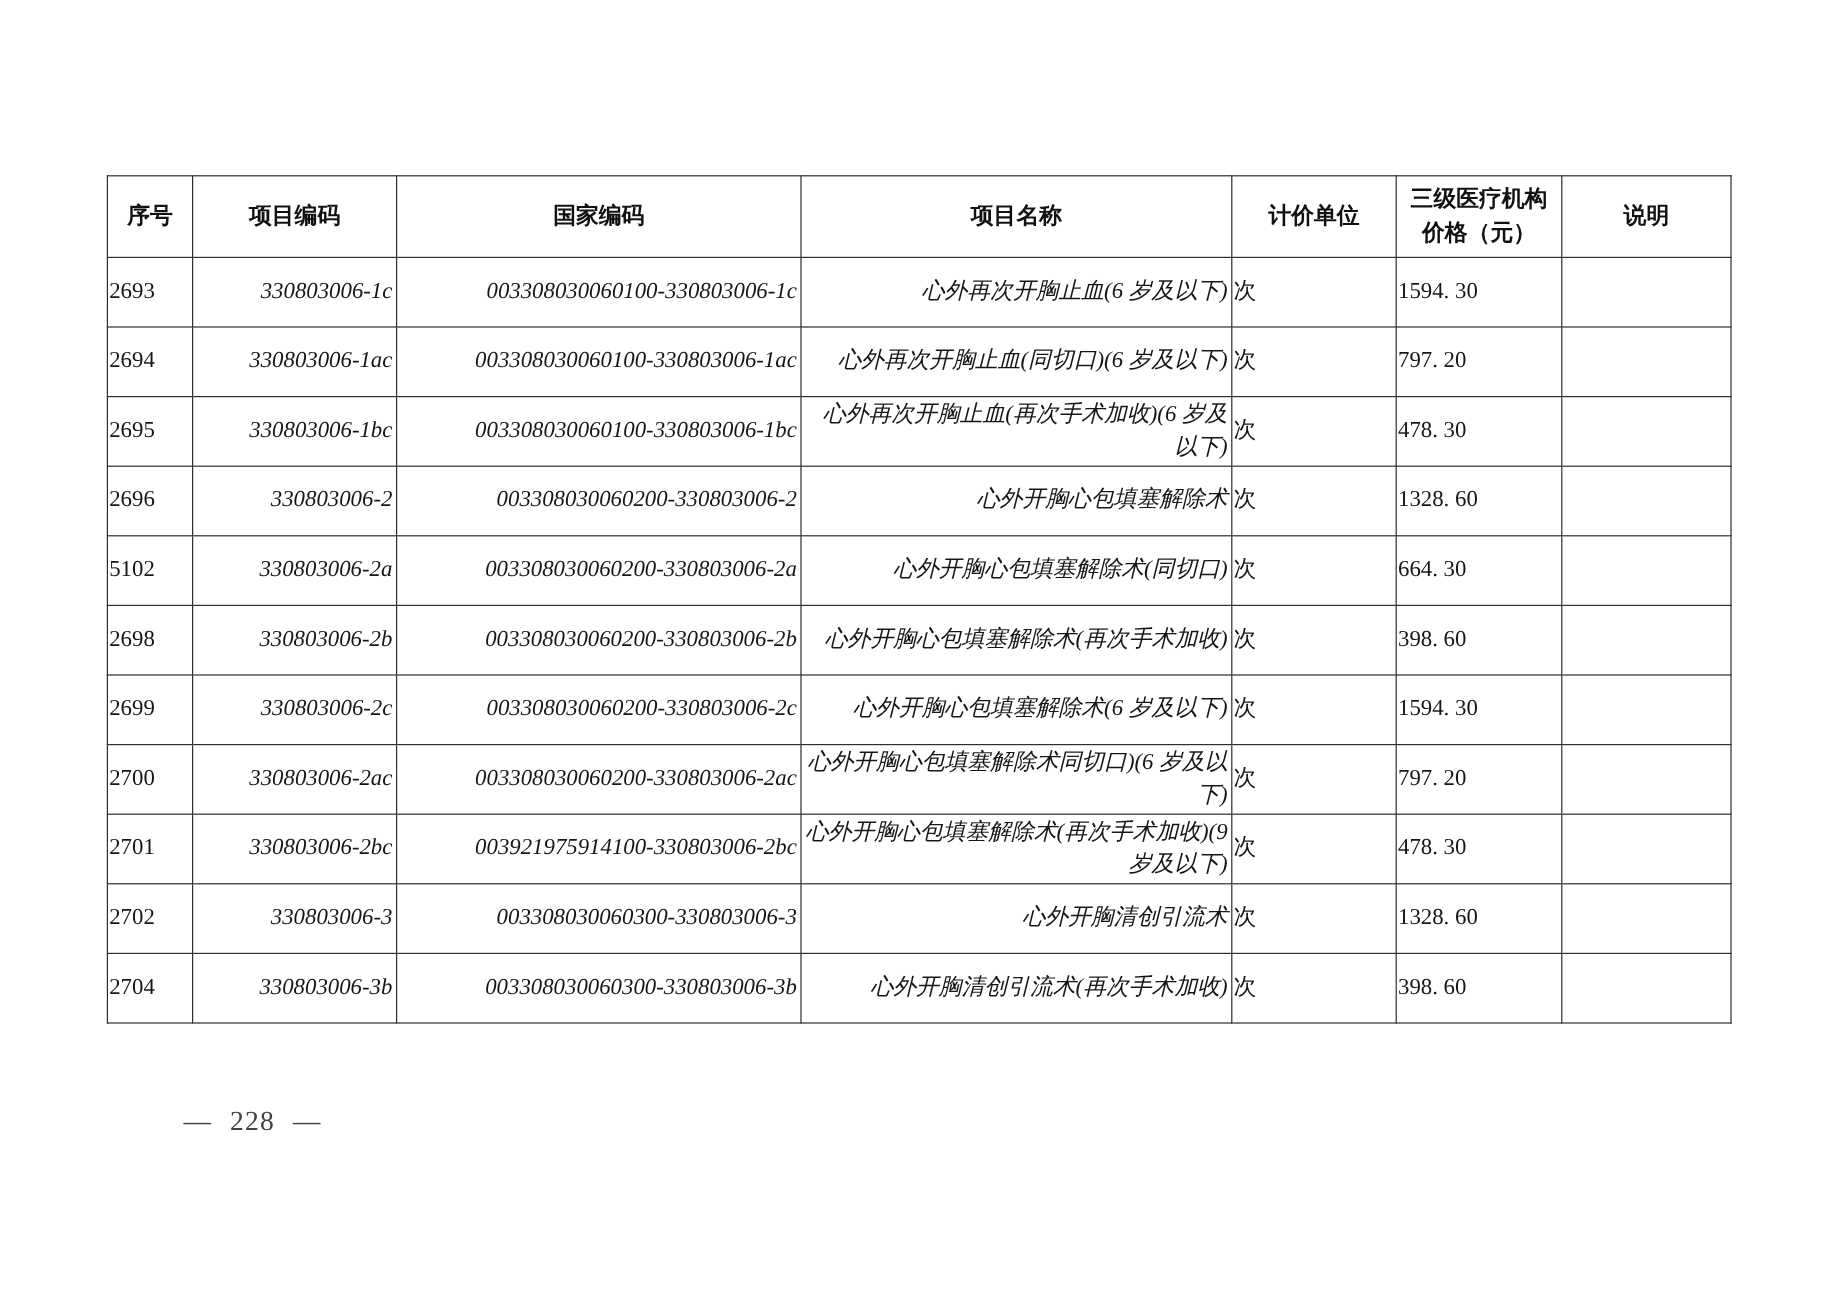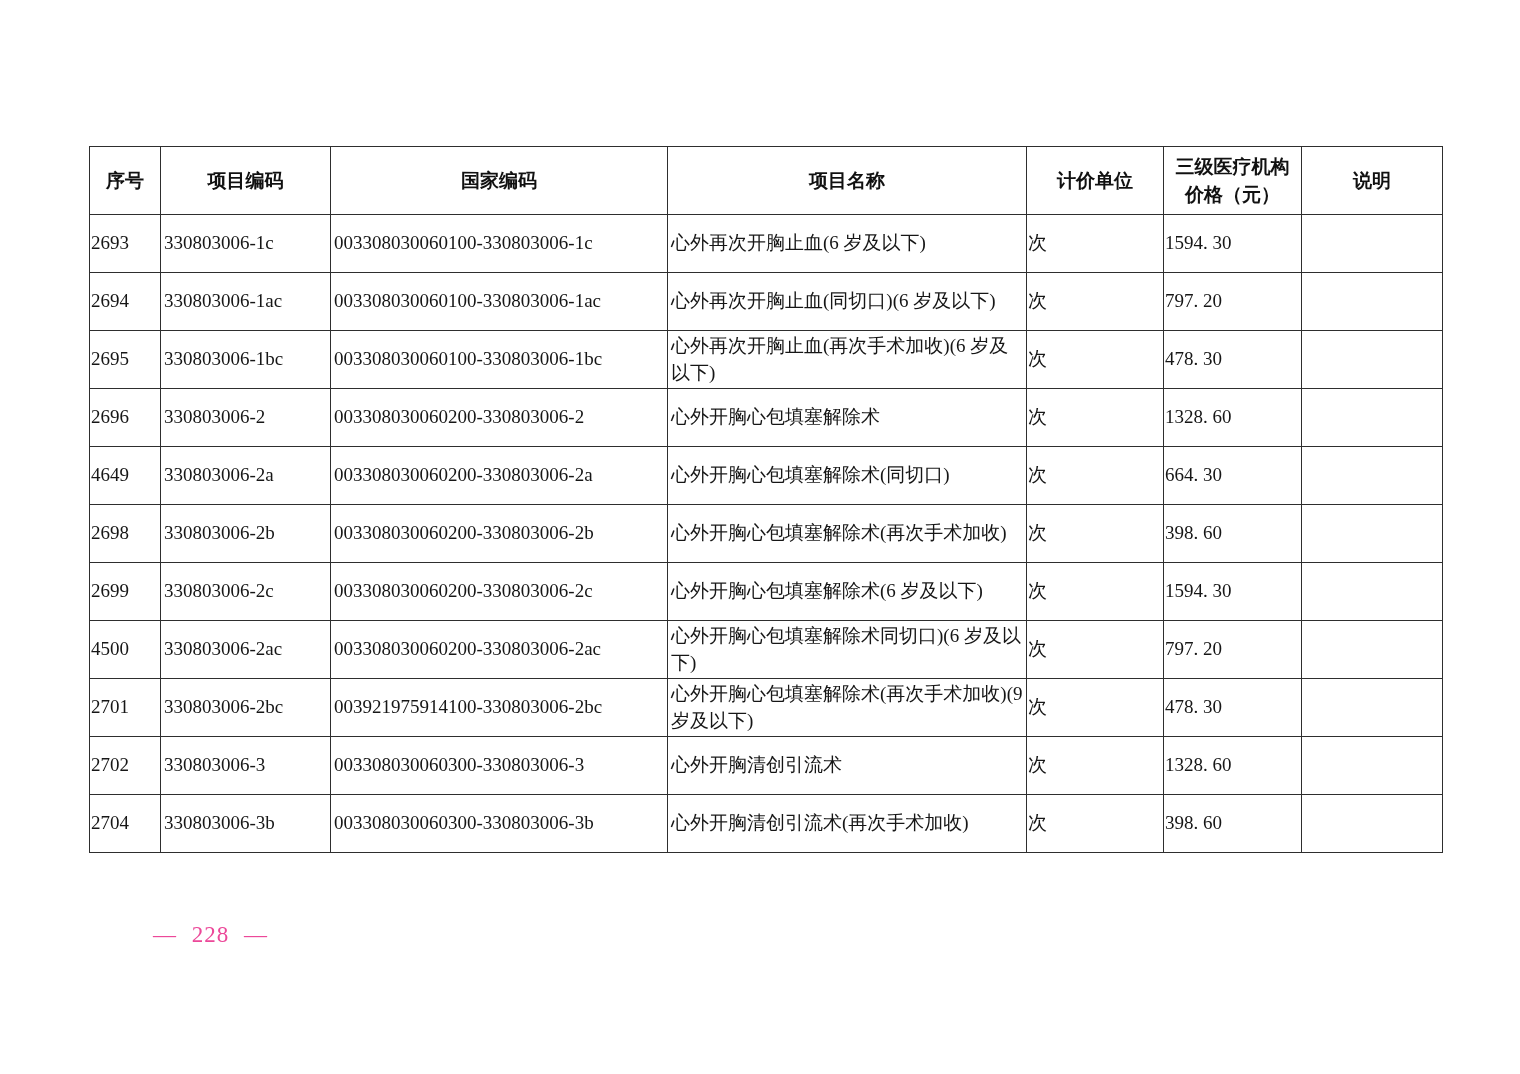--- a/index.html
+++ b/index.html
@@ -52,30 +52,31 @@
   .price-table td {
     font-size: 19px;
     line-height: 1.42;
     padding: 0 3px;
   }
   td.c-center {
     text-align: left;
     padding: 0 1px;
   }
   td.c-left {
-    text-align: left;
+    text-align: right;
+    font-style: italic;
   }
   .page-number {
     position: absolute;
     left: 153px;
     top: 922px;
     font-size: 23px;
     letter-spacing: 1px;
     word-spacing: 8px;
-    color: #ec4899;
+    color: #404040;
     font-family: "Liberation Serif", "DejaVu Serif", serif;
   }
 </style>
 </head>
 <body>
 
 <div class="doc-page">
 
   <table class="price-table">
     <colgroup>
@@ -129,21 +130,21 @@
         <tr>
       <td class="c-center">2696</td>
       <td class="c-left">330803006-2</td>
       <td class="c-left">003308030060200-330803006-2</td>
       <td class="c-left">心外开胸心包填塞解除术</td>
       <td class="c-center">次</td>
       <td class="c-center">1328. 60</td>
       <td class="c-center"></td>
     </tr>
         <tr>
-      <td class="c-center">4649</td>
+      <td class="c-center">5102</td>
       <td class="c-left">330803006-2a</td>
       <td class="c-left">003308030060200-330803006-2a</td>
       <td class="c-left">心外开胸心包填塞解除术(同切口)</td>
       <td class="c-center">次</td>
       <td class="c-center">664. 30</td>
       <td class="c-center"></td>
     </tr>
         <tr>
       <td class="c-center">2698</td>
       <td class="c-left">330803006-2b</td>
@@ -156,21 +157,21 @@
         <tr>
       <td class="c-center">2699</td>
       <td class="c-left">330803006-2c</td>
       <td class="c-left">003308030060200-330803006-2c</td>
       <td class="c-left">心外开胸心包填塞解除术(6 岁及以下)</td>
       <td class="c-center">次</td>
       <td class="c-center">1594. 30</td>
       <td class="c-center"></td>
     </tr>
         <tr>
-      <td class="c-center">4500</td>
+      <td class="c-center">2700</td>
       <td class="c-left">330803006-2ac</td>
       <td class="c-left">003308030060200-330803006-2ac</td>
       <td class="c-left">心外开胸心包填塞解除术同切口)(6 岁及以下)</td>
       <td class="c-center">次</td>
       <td class="c-center">797. 20</td>
       <td class="c-center"></td>
     </tr>
         <tr>
       <td class="c-center">2701</td>
       <td class="c-left">330803006-2bc</td>

